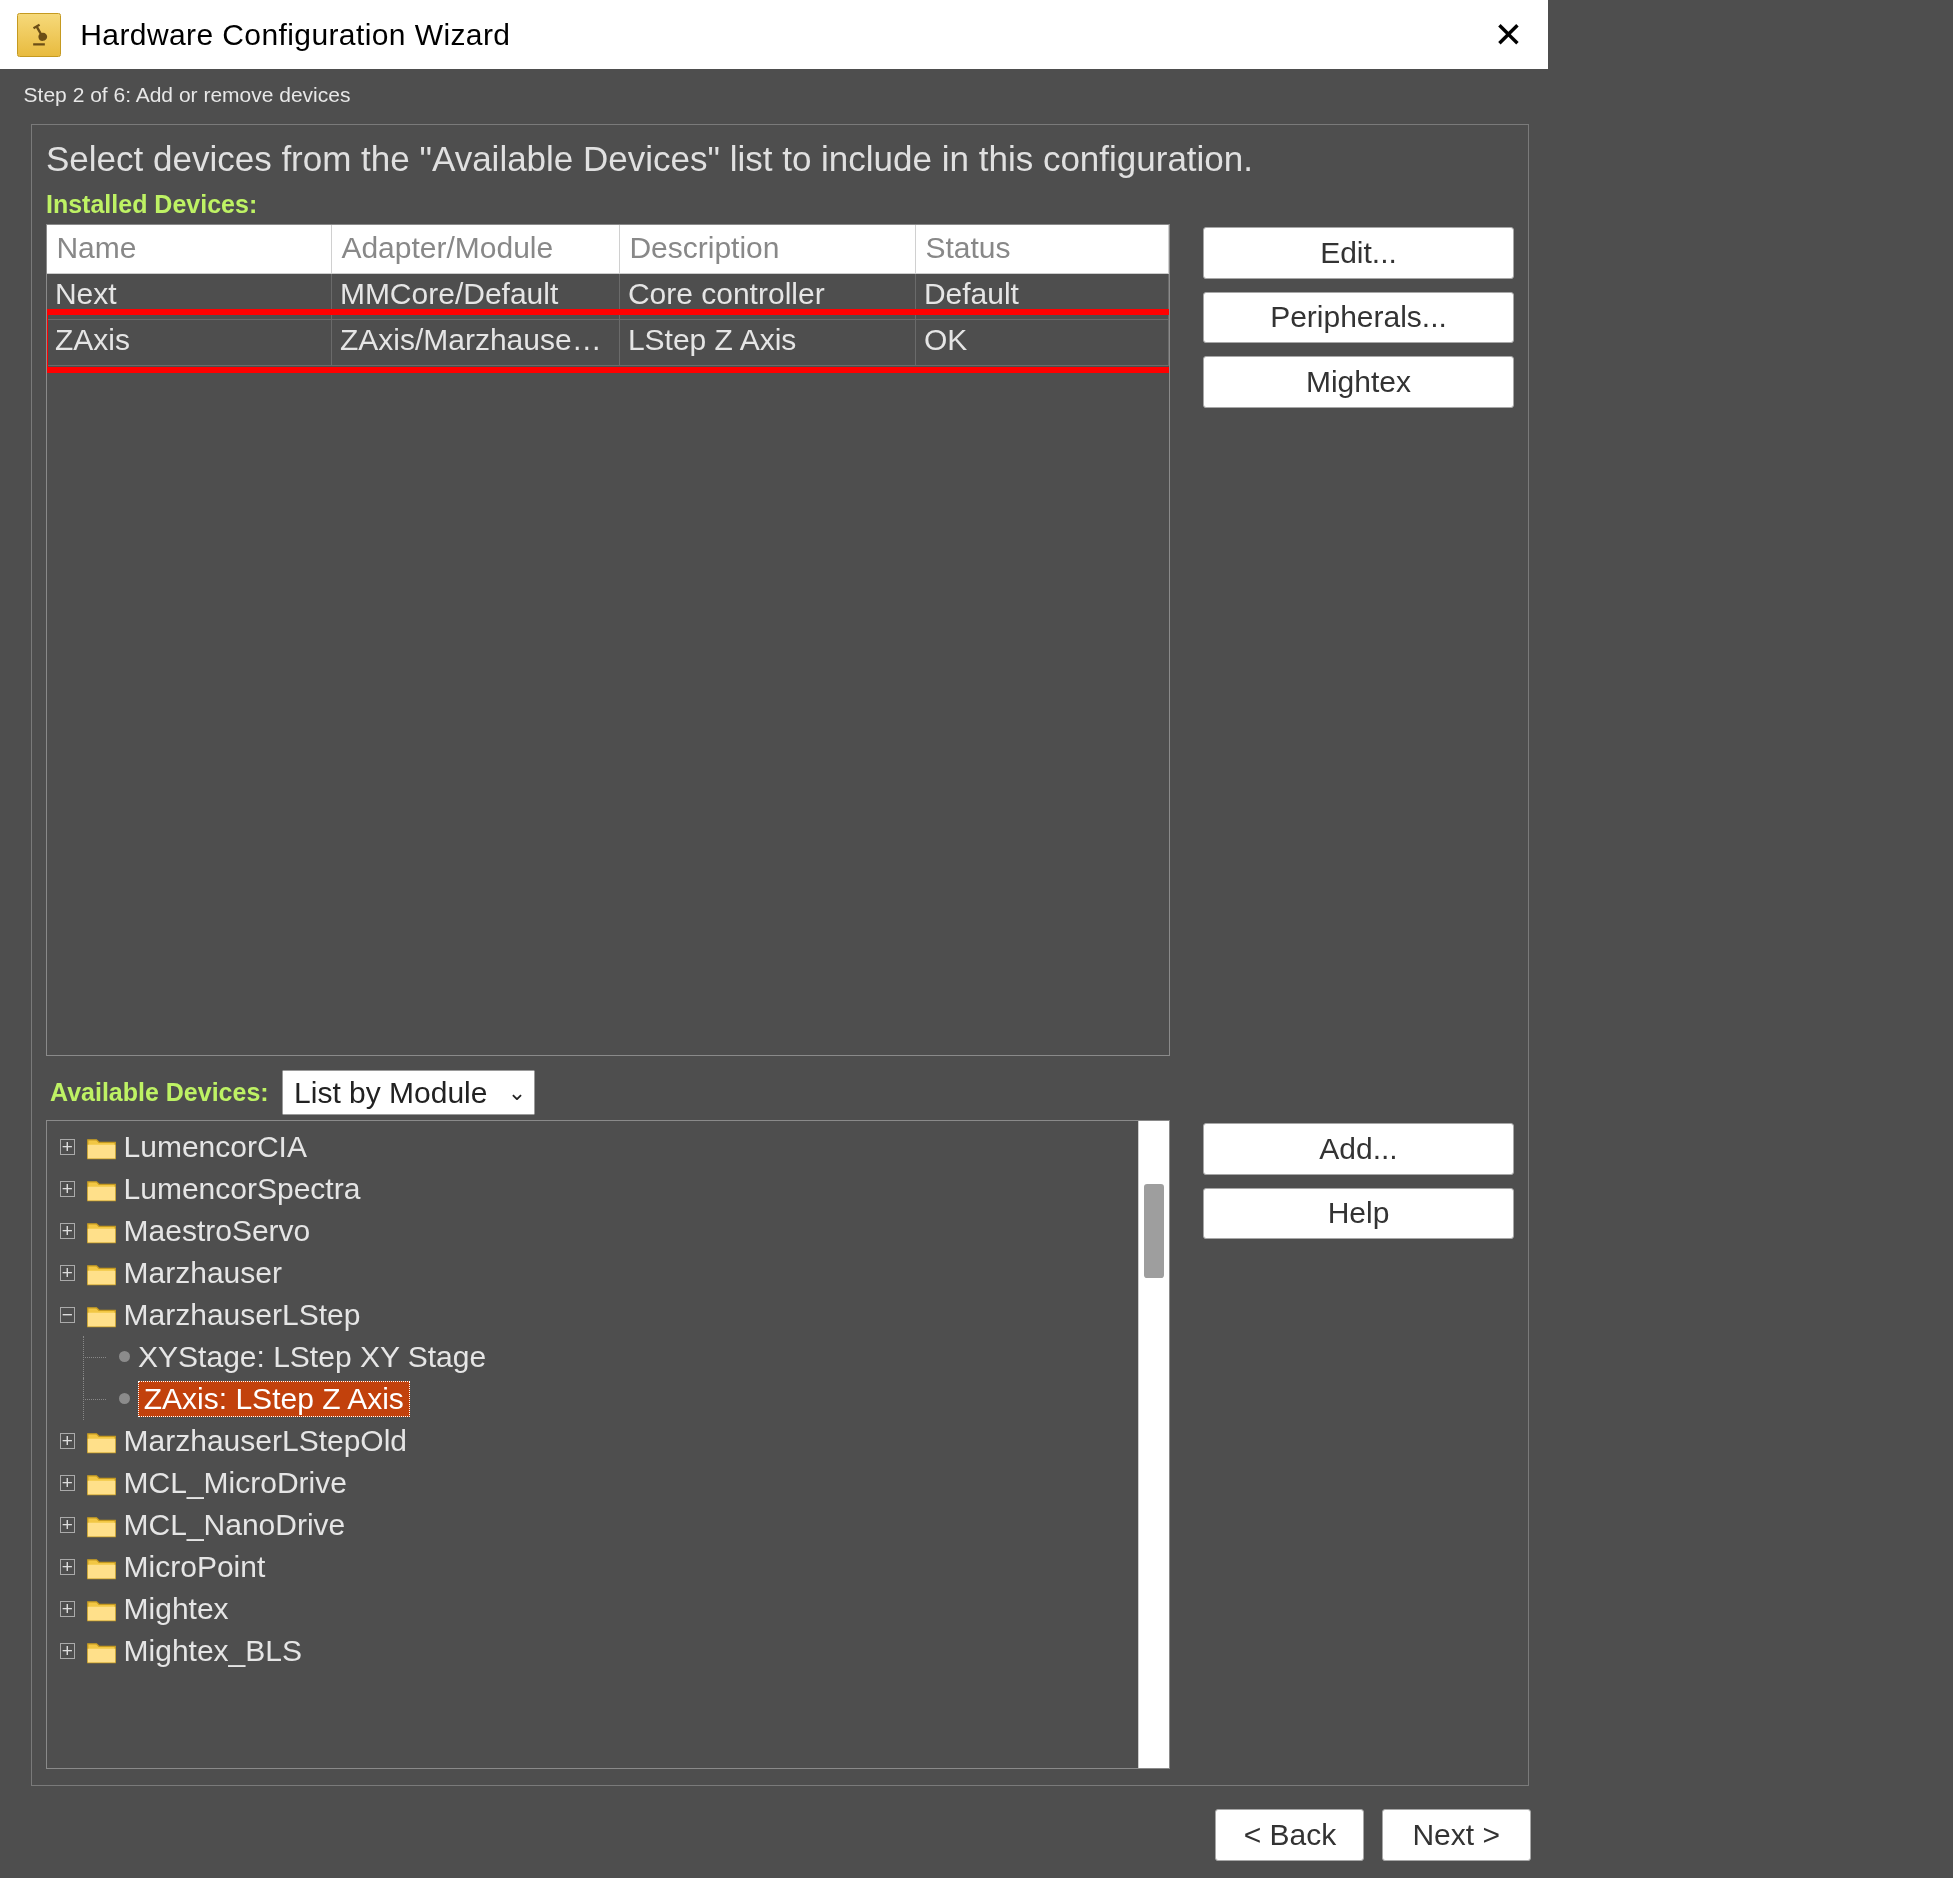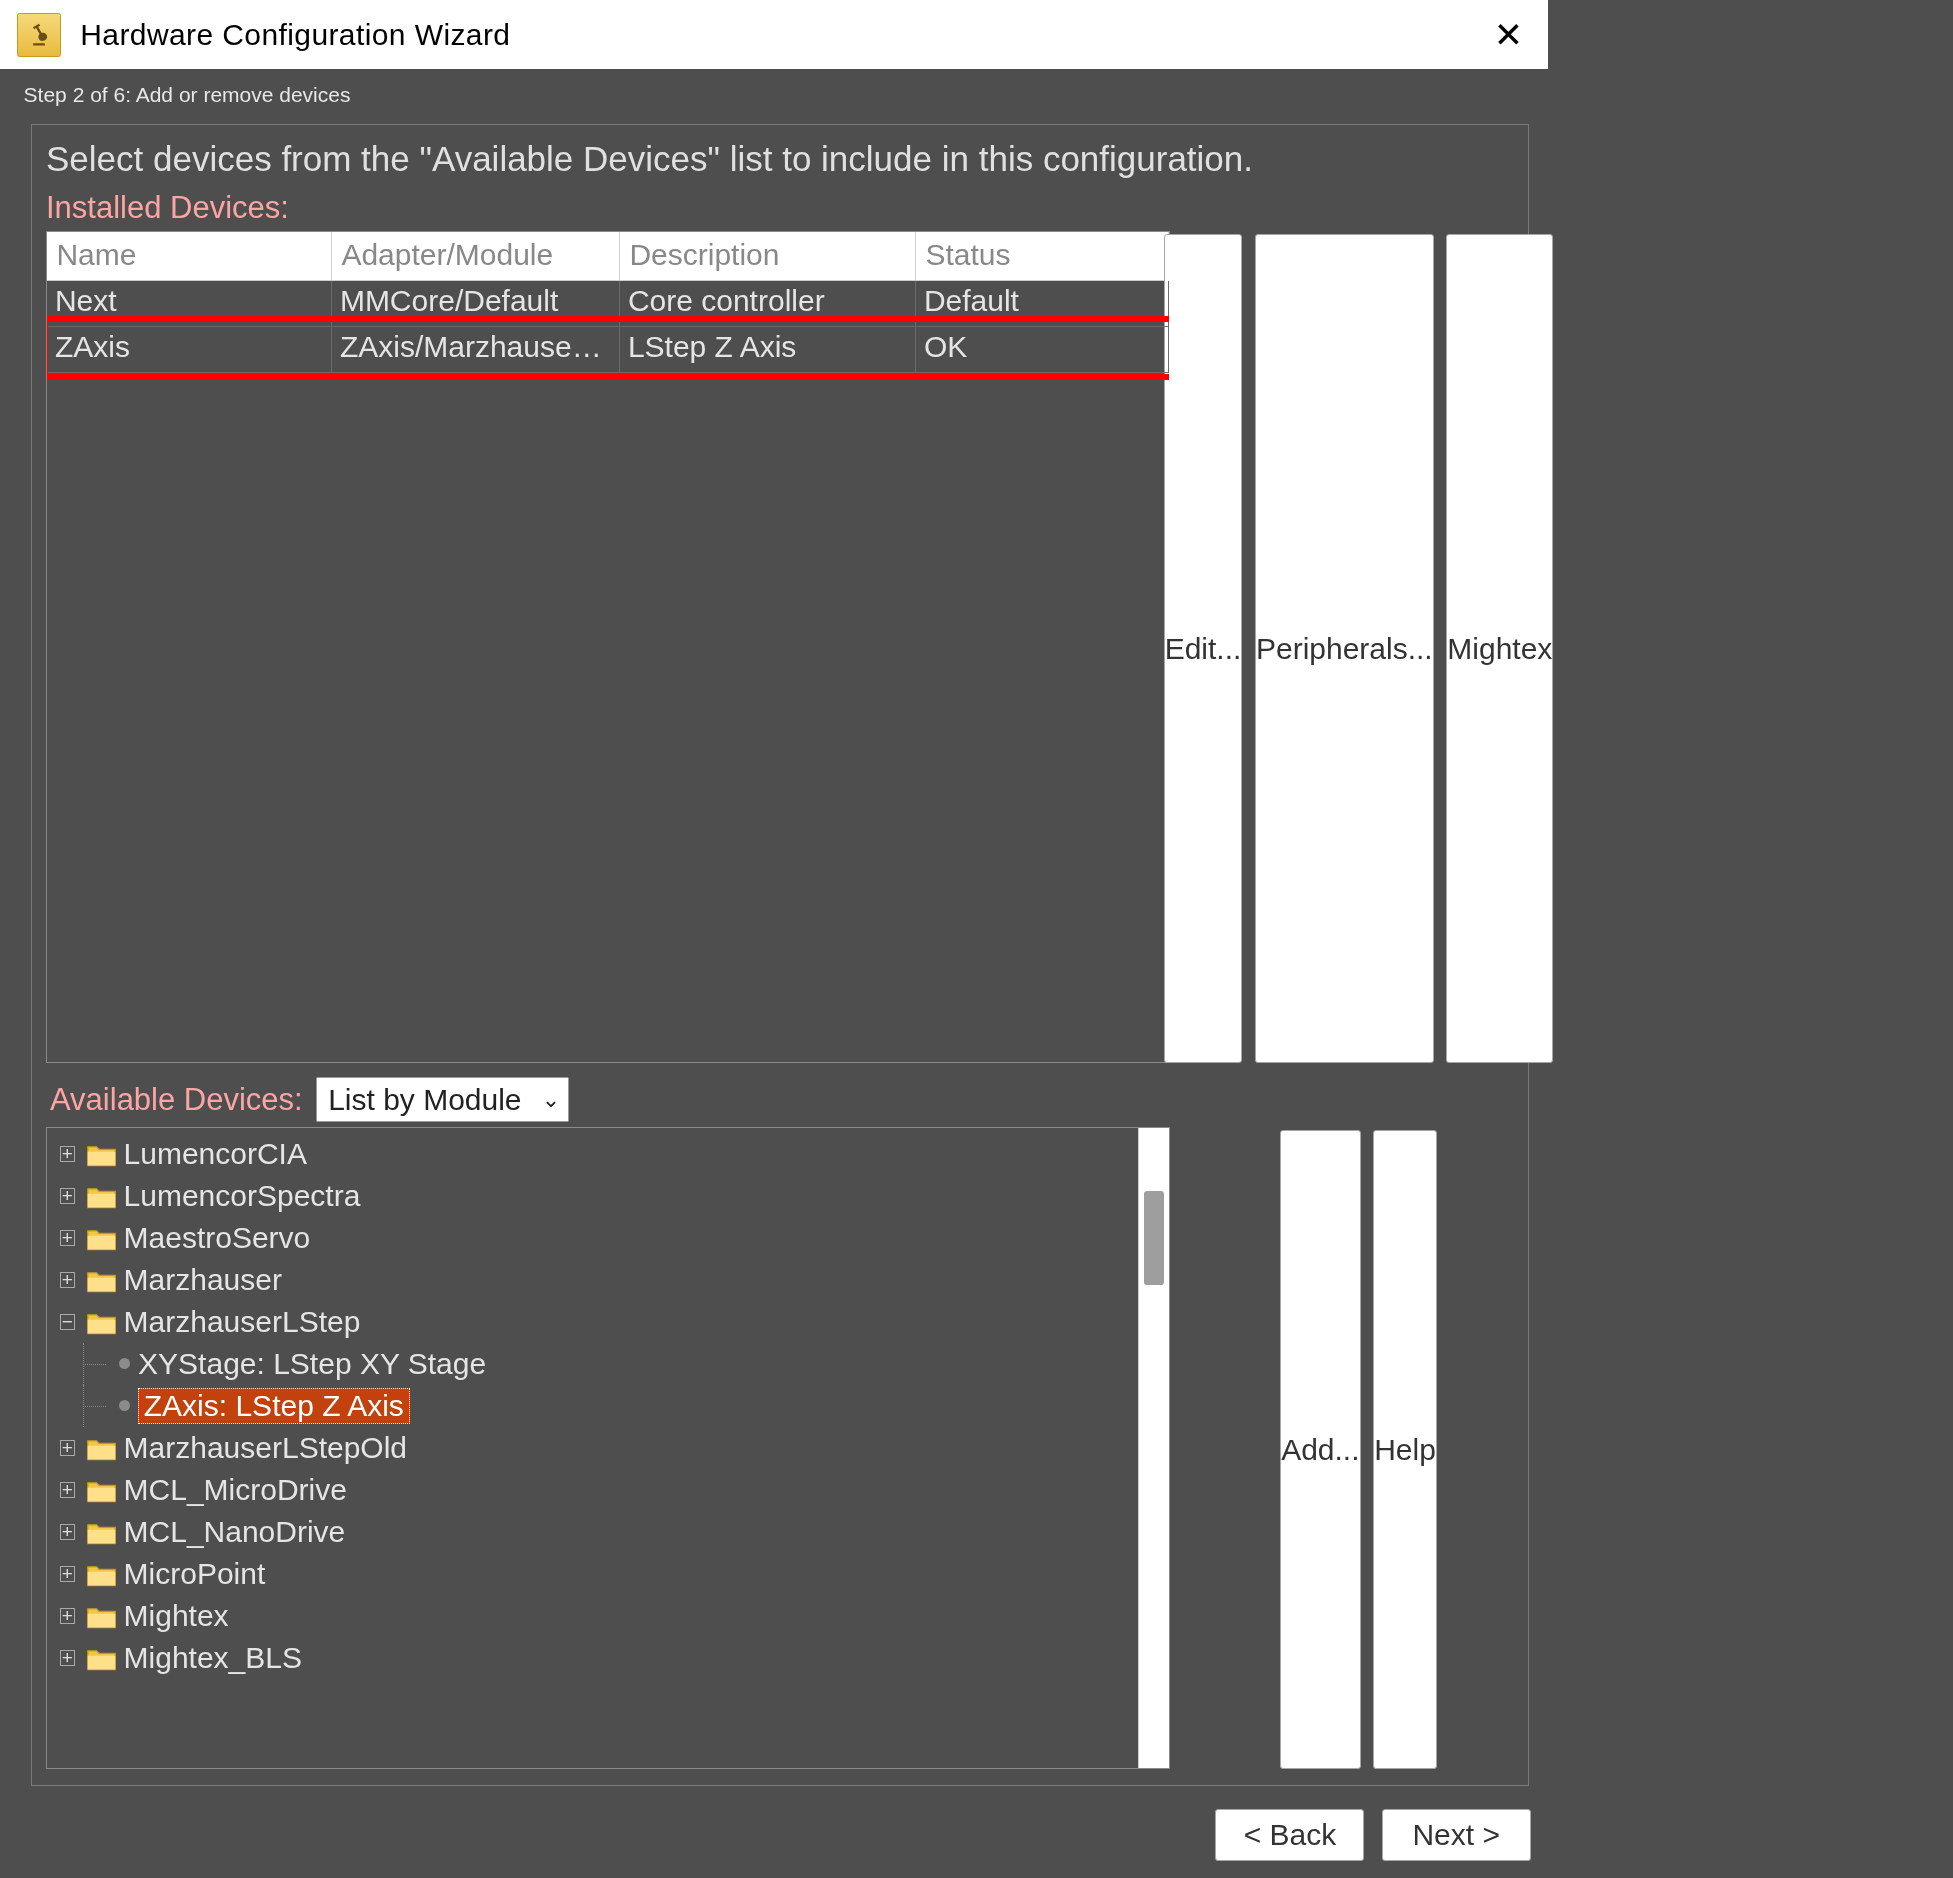--- a/index.html
+++ b/index.html
@@ -70,37 +70,36 @@
     display: flex;
     flex-direction: column;
     min-height: 0;
   }
   .instruct {
     color: #e0e0e0;
     font-size: 35px;
     padding: 4.7px 0 11px 0;
   }
   .section-label {
-    color: #fca5a5;
-    font-weight: normal;
-    font-size: 31px;
+    color: #bef264;
+    font-weight: bold;
+    font-size: 25px;
     margin-bottom: 4.7px;
   }
   .dual-col {
     display: flex;
     gap: 33px;
   }
   .left-col { flex: 1; min-width: 0; }
   .right-col {
     width: 311px;
     display: flex;
-    flex-direction: row;
+    flex-direction: column;
     gap: 12.6px;
     padding-top: 3.1px;
-    justify-content: center;
   }
   .btn-white {
     background: #ffffff;
     border: 1.6px solid #a7a7a7;
     border-radius: 3.1px;
     color: #333;
     font-size: 30px;
     padding: 7.9px 0;
     cursor: pointer;
     text-align: center;

